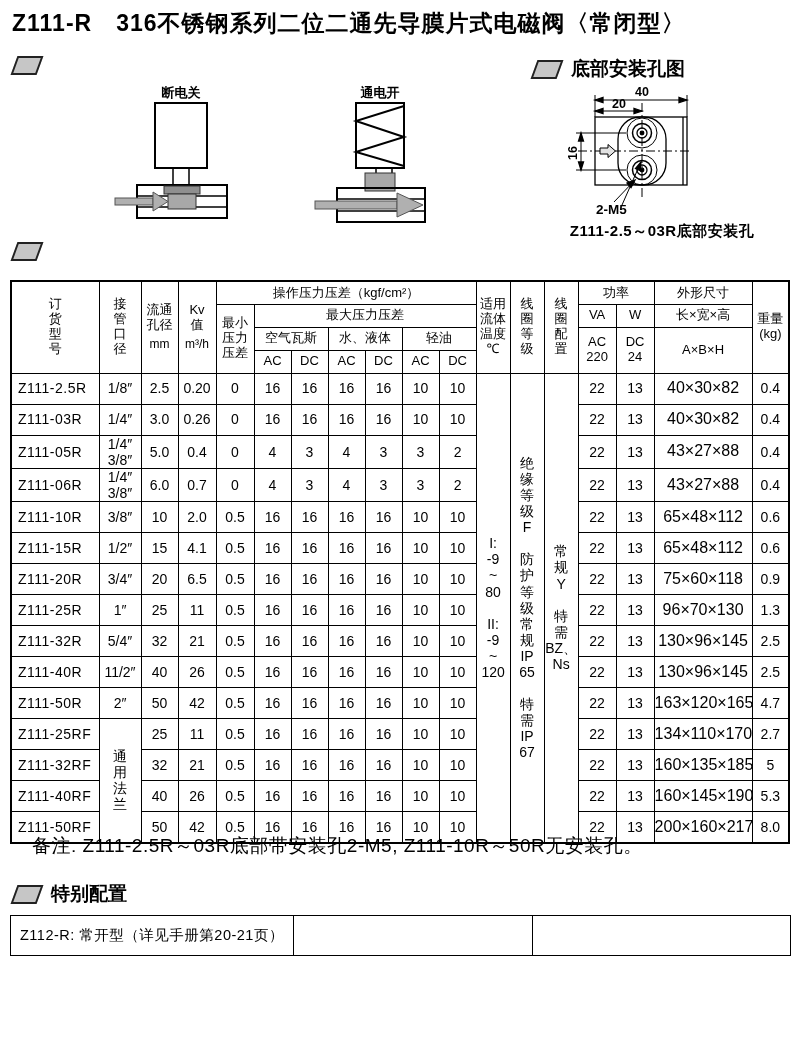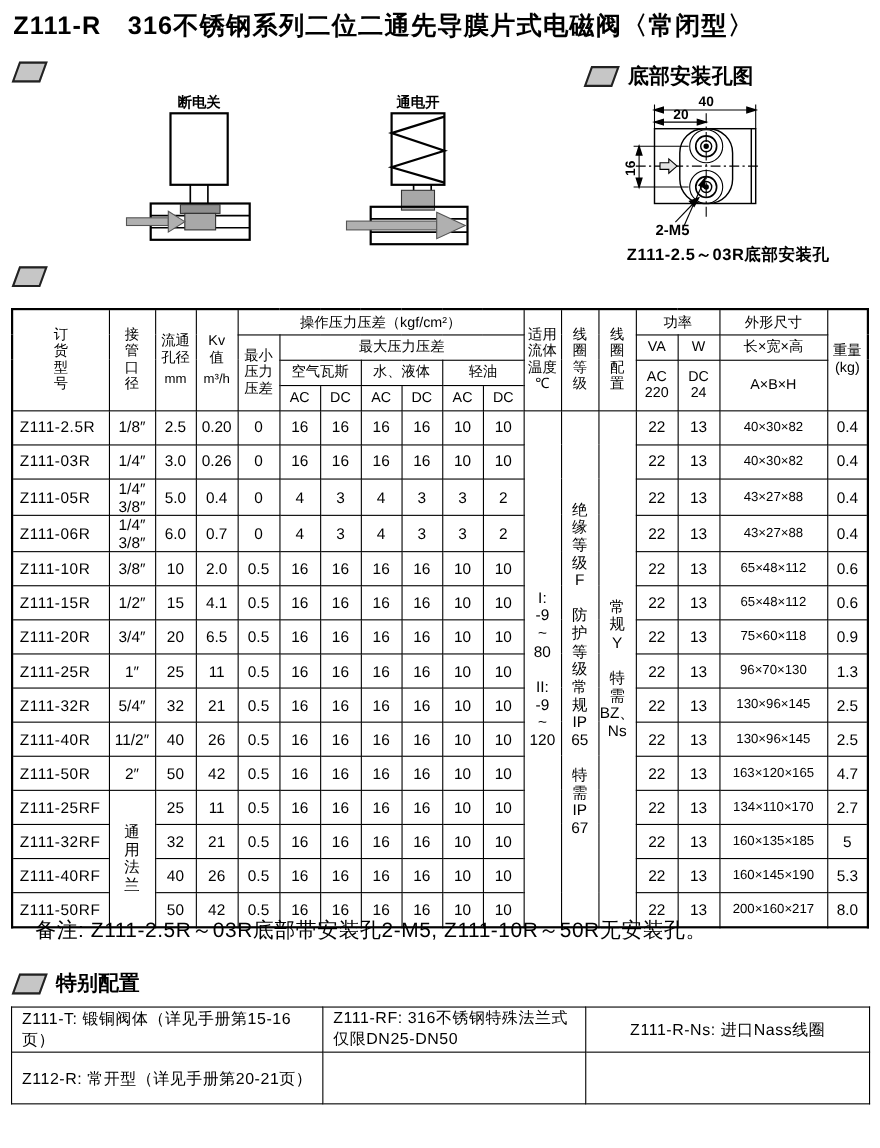--- a/index.html
+++ b/index.html
@@ -13,21 +13,21 @@
   .note{left:32px;top:833px;font-size:19px;letter-spacing:0.5px;}
 
   .params-wrap{left:10px;top:280px;}
   table.params{border-collapse:collapse;table-layout:fixed;width:780px;border:2px solid #000;}
   .params th,.params td{border:1px solid #000;text-align:center;vertical-align:middle;
     font-weight:normal;font-size:13px;padding:0;overflow:hidden;}
   .params thead tr{height:23px;}
   .params thead th{line-height:1.1;}
   .params tbody td{height:30px;font-size:14px;line-height:1.15;}
   .params td.model{text-align:left;padding-left:6px;letter-spacing:0.5px;}
-  .params td.dims{font-size:12px;margin-top:28px;}
+  .params td.dims{font-size:16px;margin-top:28px;}
   .pre{white-space:pre-line;line-height:1.15;}
   .unit{margin-top:5px;font-size:12px;}
   .merge{font-size:13px;}
 
   .sp-wrap{left:10px;top:915px;}
   table.sp{border-collapse:collapse;table-layout:fixed;width:780px;border:1.5px solid #000;}
   .sp td{border:1px solid #000;font-size:14.5px;text-align:center;vertical-align:middle;letter-spacing:0.5px;}
   .sp td:first-child{text-align:left;padding-left:9px;}
   .sp tr:nth-child(1){height:40px;} .sp tr:nth-child(2){height:47px;} .sp tr:nth-child(3){height:37px;}
   .sp td.leftpad{text-align:left;padding-left:9px;line-height:1.3;}
@@ -543,25 +543,19 @@
 
 <div class="abs sp-wrap">
   <table class="sp">
     <colgroup>
         <col style="width:283px">
         <col style="width:239px">
         <col style="width:258px">
       </colgroup>
     <tbody id="special-body">
         <tr>
-          <td>Z111-T:  锻铜阀体（详见手册第15-16页）</td>
-          <td class="pre leftpad">Z111-RF: 316不锈钢特殊法兰式
-仅限DN25-DN50</td>
-          <td>Z111-R-Ns: 进口Nass线圈</td>
-        </tr>
-        <tr>
           <td>Z112-R: 常开型（详见手册第20-21页）</td>
           <td></td>
           <td></td>
         </tr>
       </tbody>
   </table>
 </div>
 
 </body></html>

